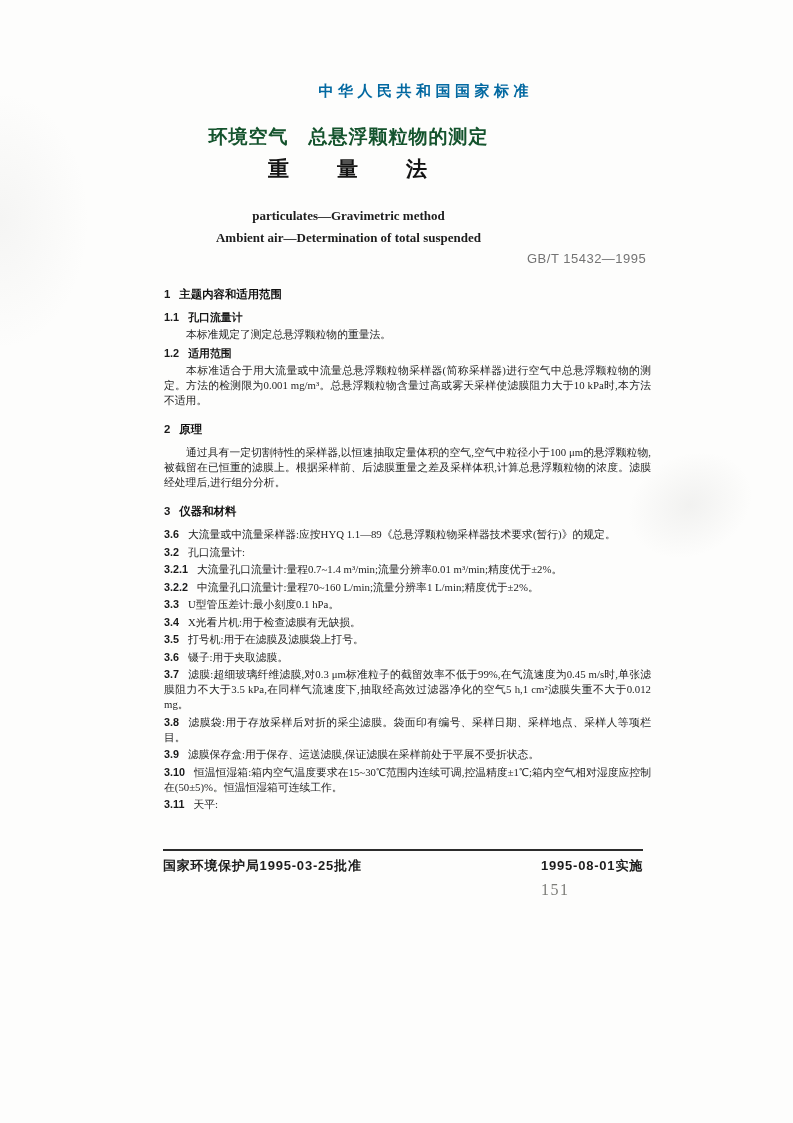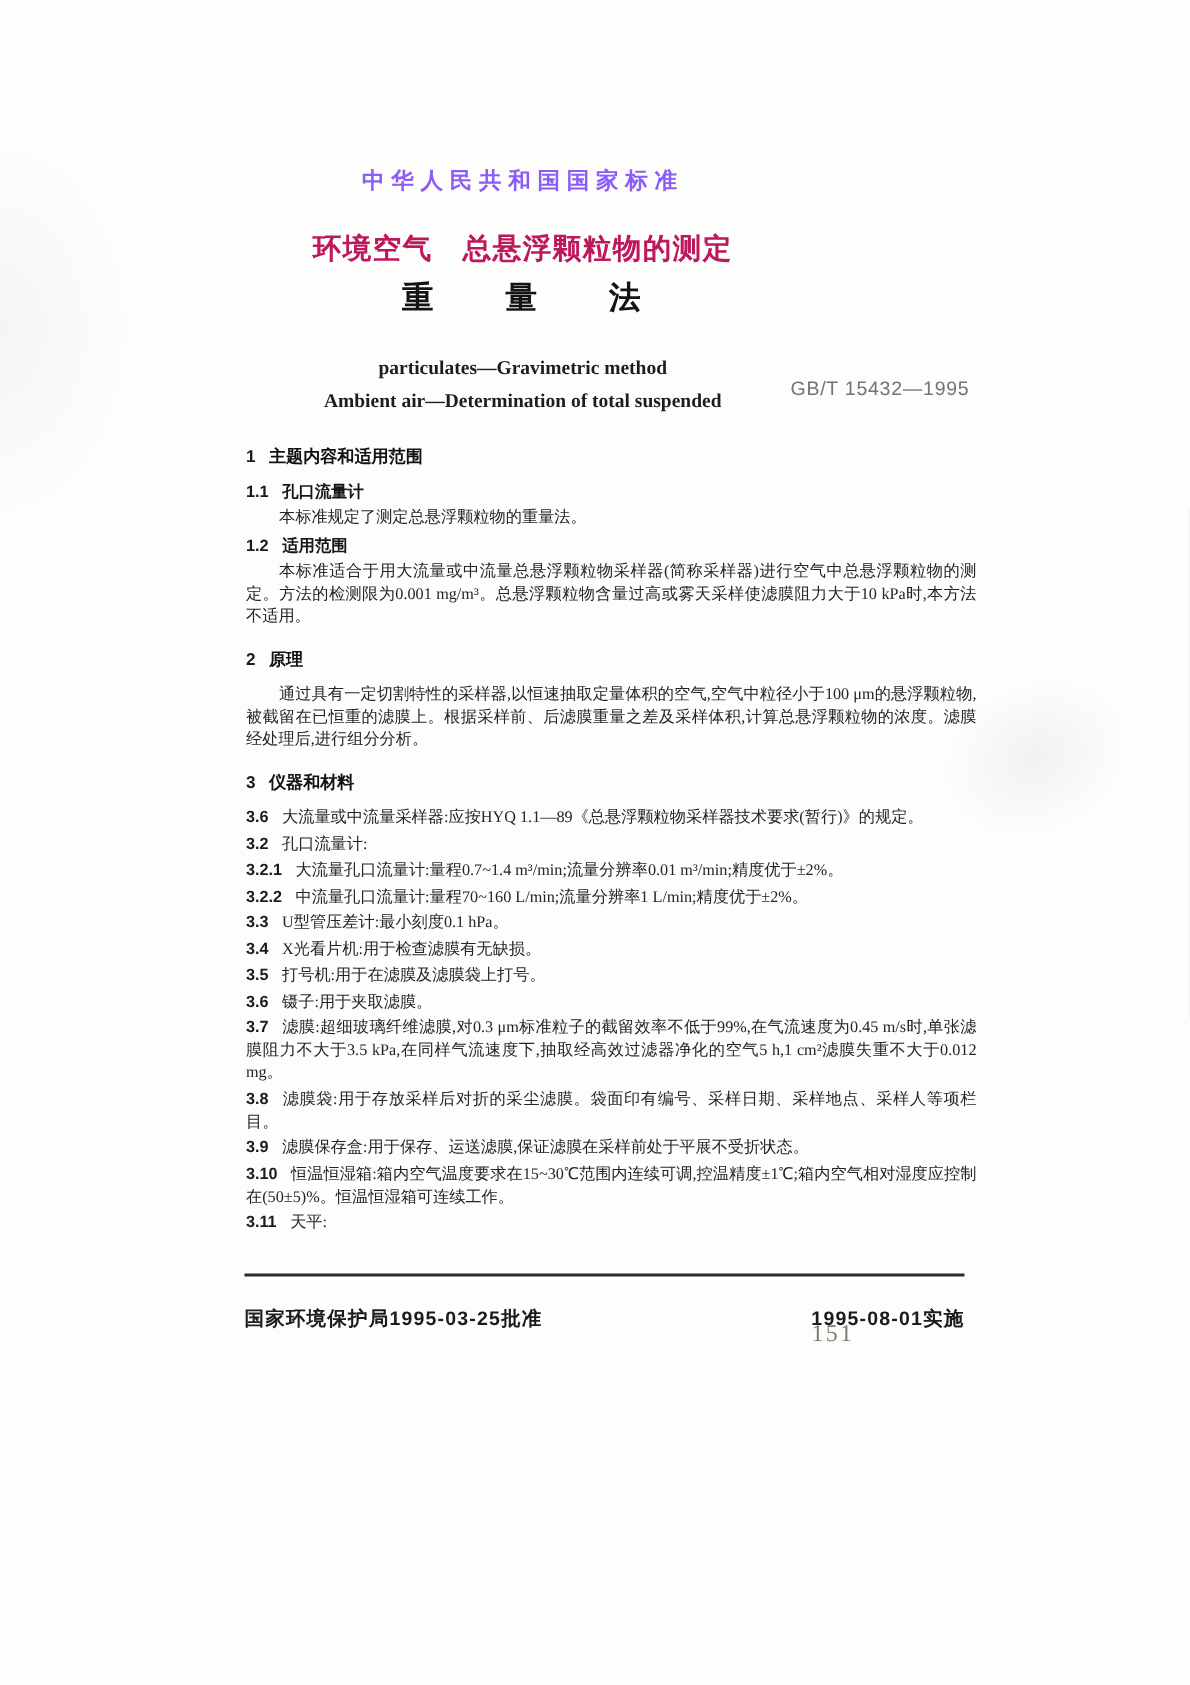--- a/index.html
+++ b/index.html
@@ -16,35 +16,36 @@
     position:absolute;
     left:164px;top:0;
     width:487px;
   }
   
   .title-block{
     padding-right:118px;
     text-align:center;
   }
   .caption{
-    margin-top:111px;
+    margin-top:82px;
     font-family:"Liberation Sans", sans-serif;
     font-weight:bold;
     font-size:15px;
     letter-spacing:4.5px;
-    color:#8b5cf6;
+    color:#0369a1;
     white-space:nowrap;
+    text-align:right;
   }
   .title-cn{
     margin-top:23px;
     font-family:"Liberation Sans", sans-serif;
     font-weight:bold;
     font-size:19px;
     letter-spacing:1px;
-    color:#be185d;
+    color:#14532d;
     white-space:nowrap;
   }
   .title-cn2{
     margin-top:5px;
     font-family:"Liberation Sans", sans-serif;
     font-weight:bold;
     font-size:21px;
     letter-spacing:2px;
     color:#141414;
     white-space:nowrap;
@@ -60,21 +61,21 @@
     position:absolute;
     left:527px;top:251px;
     font-family:"Liberation Sans", sans-serif;
     font-size:13px;
     letter-spacing:0.5px;
     color:#737373;
     white-space:nowrap;
   }
   
   .body-text{
-    margin-top:20px;
+    margin-top:38px;
     font-size:10.8px;
     line-height:15px;
     color:#242424;
     text-align:justify;
   }
   .blk{margin:2px 0;}
   .blk .num{
     font-family:"Liberation Sans", sans-serif;
     font-weight:bold;
     margin-right:9px;
@@ -98,21 +99,21 @@
   .blk.p{
     text-indent:22px;
     margin:2px 0;
   }
   .blk.li{margin:2.5px 0;}
   
   .footer{
     position:absolute;
     left:163px;right:150px;top:849px;
     border-top:2px solid #2c2c2c;
-    padding-top:19px;
+    padding-top:6px;
     display:flex;
     justify-content:space-between;
     align-items:baseline;
     font-family:"Liberation Sans", sans-serif;
     font-weight:bold;
     font-size:13px;
     letter-spacing:0.8px;
     color:#1c1c1c;
   }
   .page-number{

